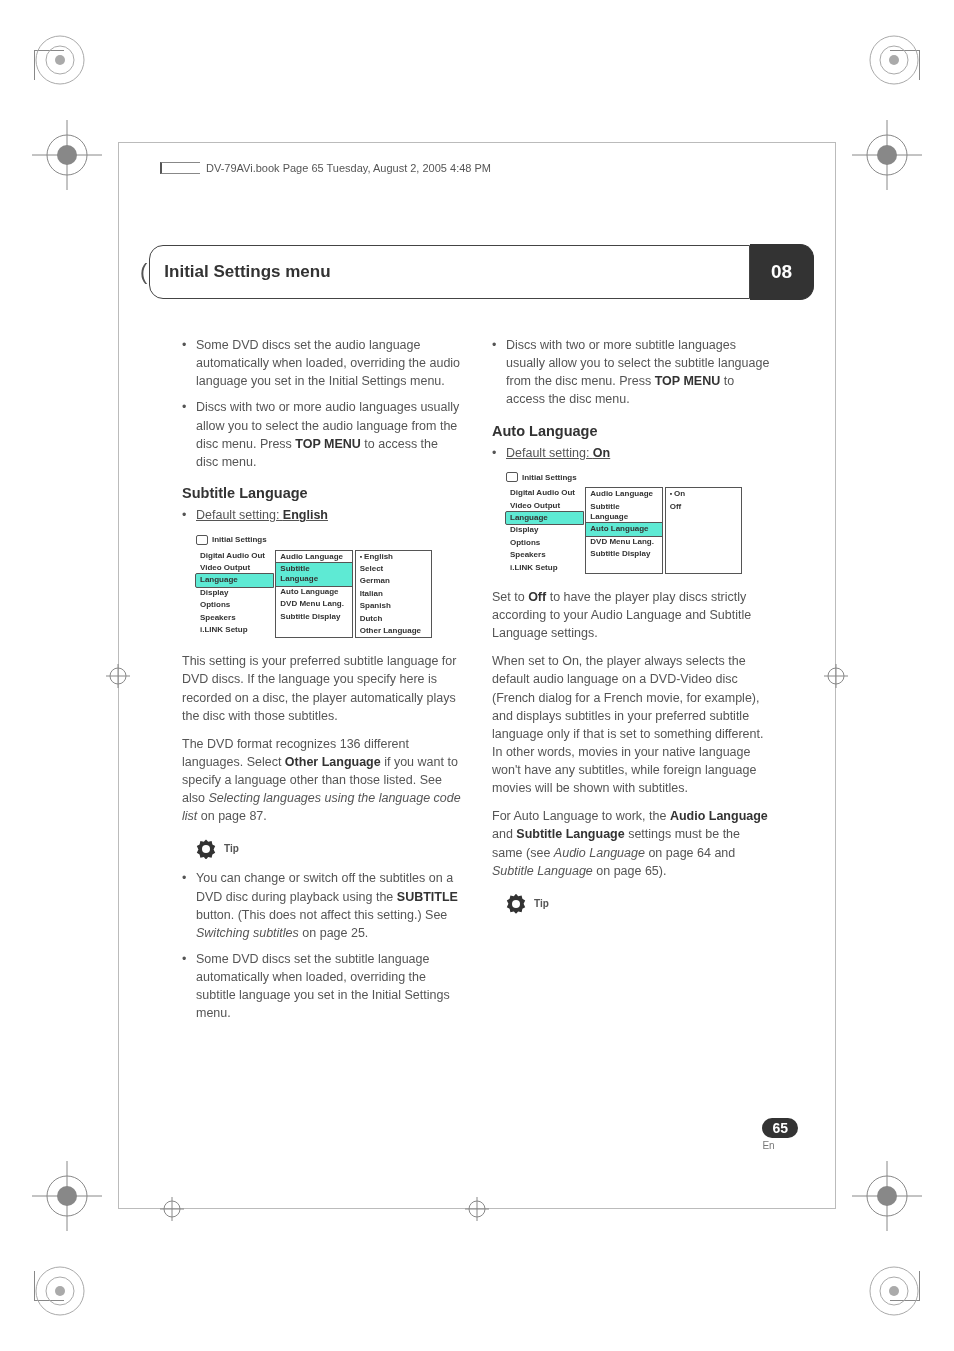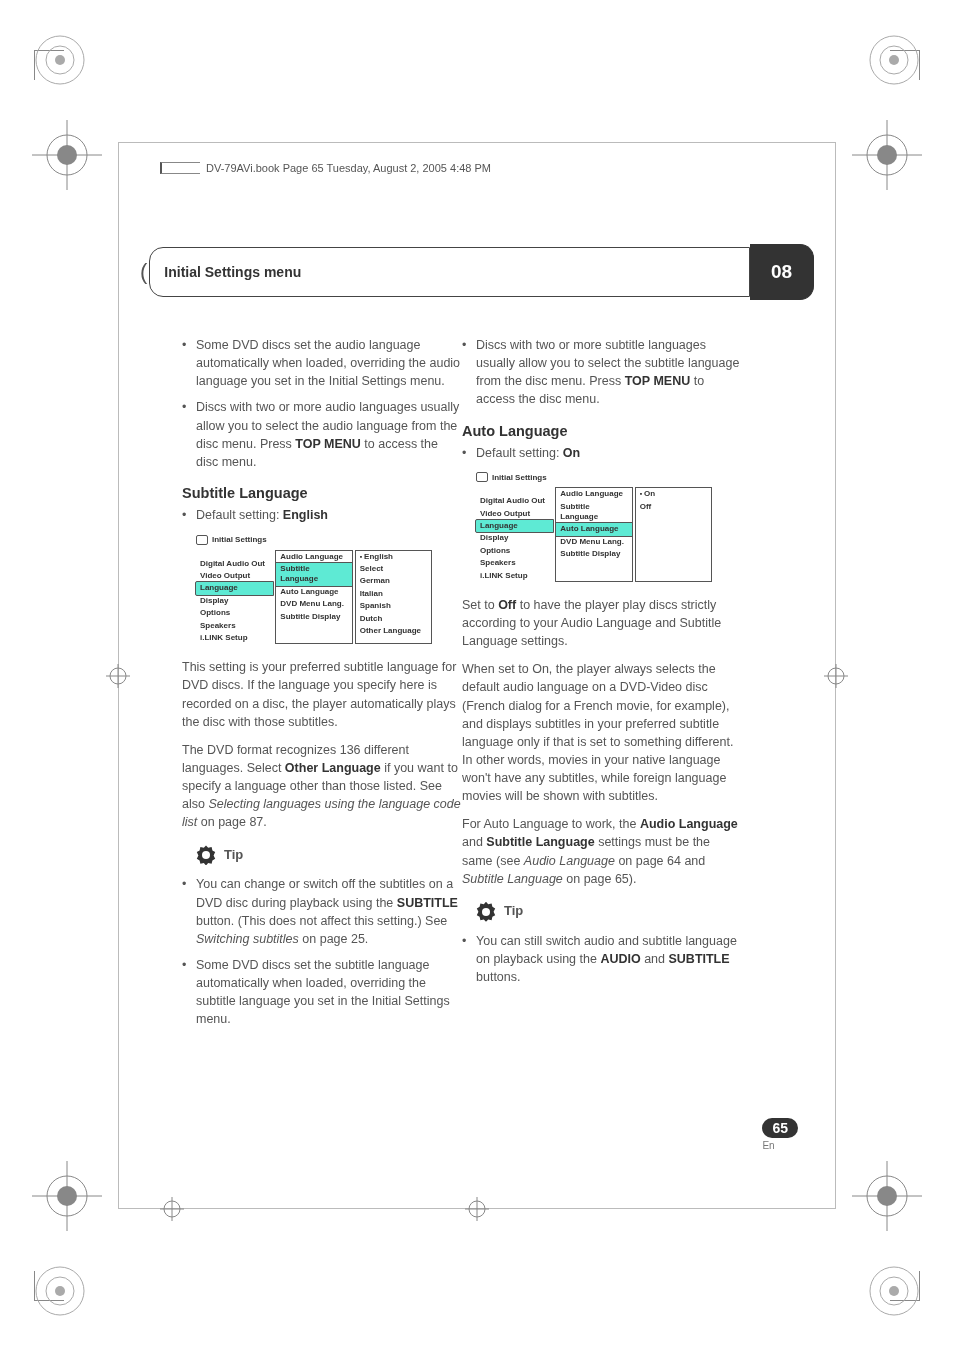--- a/index.html
+++ b/index.html
@@ -32,21 +32,21 @@
     position: absolute;
     top: 244px; left: 140px; width: 674px;
     display: flex; align-items: center;
   }
   .chapter-bar .lead { font-size: 22px; color: #555; margin-right: 2px; }
   .chapter-bar .pill {
     flex: 1;
     border: 1px solid #444;
     border-radius: 14px 0 0 14px;
     padding: 16px 14px;
-    font-size: 14px;
+    font-size: 17px;
     font-weight: bold;
     color: #333;
     background: #fff;
     position: relative;
   }
   .chapter-bar .num {
     width: 64px;
     background: #333;
     color: #fff;
     font-weight: bold;
@@ -54,61 +54,61 @@
     text-align: center;
     border-radius: 0 14px 14px 0;
     padding: 16px 0;
     border: 1px solid #333;
     border-left: none;
   }
 
   .content {
     position: absolute;
     top: 336px; left: 182px; width: 590px;
-    display: flex; 
+    display: flex; gap: 30px;
     font-size: 12.5px; line-height: 1.45;
     color: #555;
   }
   .col { width: 280px; }
   .col ul { list-style: none; margin-bottom: 10px; }
   .col ul li { position: relative; padding-left: 14px; margin-bottom: 8px; }
   .col ul li::before { content: "•"; position: absolute; left: 0; top: 0; }
   .section-title { font-size: 14.5px; font-weight: bold; color: #333; margin: 12px 0 2px; }
-  .default-row { margin-bottom: 10px; }
+  .default-row { margin-bottom: 10px; text-decoration: underline; }
   .body-p { margin-bottom: 10px; }
   .bold { font-weight: bold; color: #333; }
   .ital { font-style: italic; }
 
   .menu-shot {
     margin: 6px 0 14px 14px;
     width: 236px;
     font-size: 8px;
     color: #333;
   }
   .menu-shot .ms-title { font-weight: bold; margin-bottom: 4px; display: flex; align-items: center; gap: 4px; }
   .menu-shot .ms-title::before {
     content: ""; width: 10px; height: 8px; border: 1px solid #555; border-radius: 2px; display: inline-block;
   }
   .menu-shot .ms-body { display: flex; gap: 2px; }
   .ms-col { display: flex; flex-direction: column; }
-  .ms-col.left { width: 78px; margin-top: 8px; }
+  .ms-col.left { width: 78px; }
   .ms-col.mid { width: 78px; border: 1px solid #555; }
   .ms-col.right { width: 78px; border: 1px solid #555; }
   .ms-col .cell { padding: 1px 4px; font-weight: bold; line-height: 1.3; }
   .ms-col .cell.sel { background: #5eead4; border: 1px solid #555; margin: -1px; position: relative; z-index: 1; }
   .ms-col.left .cell.sel { border-radius: 2px 0 0 2px; }
   .ms-col .cell.mark::before { content: "\25AA\00a0"; font-size: 7px; }
 
   .tip-row { display: flex; align-items: center; gap: 8px; margin: 14px 0 10px 14px; }
   .tip-row .gear {
     width: 20px; height: 20px; background: #333; position: relative;
     clip-path: polygon(50% 0,61% 12%,78% 8%,82% 25%,96% 33%,88% 50%,96% 67%,82% 75%,78% 92%,61% 88%,50% 100%,39% 88%,22% 92%,18% 75%,4% 67%,12% 50%,4% 33%,18% 25%,22% 8%,39% 12%);
   }
   .tip-row .gear::after { content: ""; position: absolute; inset: 6px; background: #fff; border-radius: 50%; }
-  .tip-label { font-weight: bold; font-size: 13px; }
+  .tip-label { font-weight: bold; font-size: 10px; }
 
   .page-num-box {
     position: absolute;
     right: 156px; bottom: 200px;
   }
   .page-num-box .badge {
     background: #333; color: #fff; font-weight: bold; font-size: 14px;
     border-radius: 10px; padding: 2px 10px; display: inline-block;
   }
   .page-num-box .lang { font-size: 10px; color: #777; margin-top: 2px; }
@@ -320,22 +320,19 @@
     </div>
 
     <p class="body-p"><span>Set to </span><span class="bold">Off</span><span> to have the player play discs strictly according to your Audio Language and Subtitle Language settings.</span></p>
     <p class="body-p">When set to On, the player always selects the default audio language on a DVD-Video disc (French dialog for a French movie, for example), and displays subtitles in your preferred subtitle language only if that is set to something different. In other words, movies in your native language won't have any subtitles, while foreign language movies will be shown with subtitles.</p>
     <p class="body-p"><span>For Auto Language to work, the </span><span class="bold">Audio Language</span><span> and </span><span class="bold">Subtitle Language</span><span> settings must be the same (see </span><span class="ital">Audio Language</span><span> on page 64 and </span><span class="ital">Subtitle Language</span><span> on page 65).</span></p>
 
     <div class="tip-row">
       <span class="gear"></span>
       <span class="tip-label">Tip</span>
     </div>
-    <ul>
-      <li><span>You can still switch audio and subtitle language on playback using the </span><span class="bold">AUDIO</span><span> and </span><span class="bold">SUBTITLE</span><span> buttons.</span></li>
-    </ul>
   </div>
 </div>
 
 <div class="page-num-box">
   <div class="badge">65</div>
   <div class="lang">En</div>
 </div>
 
 </body></html>

